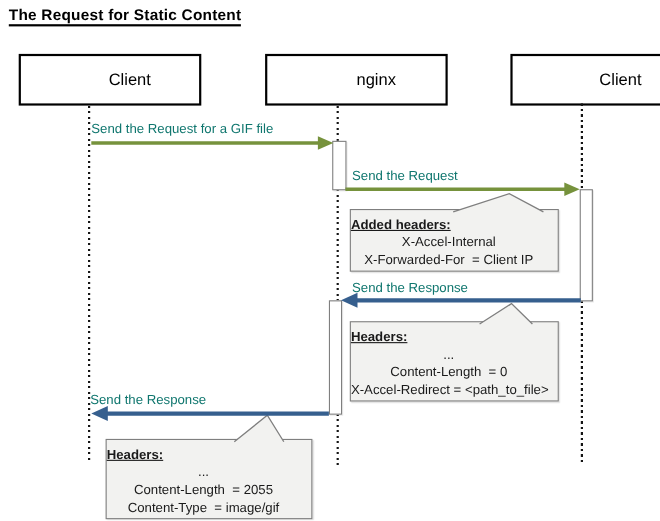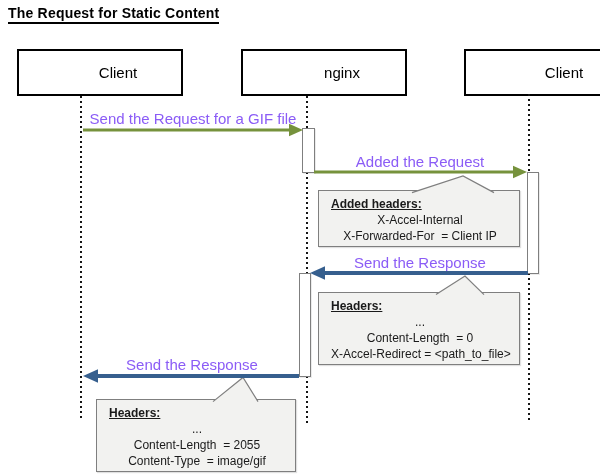--- a/index.html
+++ b/index.html
@@ -25,26 +25,26 @@
     position:absolute;width:2px;
     background:repeating-linear-gradient(to bottom,#141414 0 2px,transparent 2px 5px);
   }
   
   .abar{
     position:absolute;background:#fff;border:1px solid #7f7f7f;
     box-shadow:1px 1px 0 rgba(0,0,0,0.08);
   }
   
   .msg{
-    position:absolute;font-size:15px;color:#8b5cf6;text-align:center;white-space:nowrap;
+    position:absolute;font-size:12px;color:#0f766e;white-space:nowrap;
   }
   
   .callout{
     position:absolute;background:#f2f2f0;border:1px solid #7f7f7f;
-    padding:5px 10px 4px 12px;font-size:12px;line-height:16px;color:#1a1a1a;
+    padding:5px 10px 4px 0;font-size:12px;line-height:16px;color:#1a1a1a;
     box-shadow:1px 1px 1px rgba(0,0,0,0.12);
   }
   .co-heading{font-weight:bold;text-decoration:underline;white-space:pre;}
   .co-line{white-space:pre;text-align:center;}
   
   #overlay{position:absolute;left:0;top:0;width:600px;height:474px;pointer-events:none;}
 </style>
 </head>
 <body>
 
@@ -67,21 +67,21 @@
   <div class="lifeline" style="left:306px;top:172px;height:101px;"></div>
   <div class="lifeline" style="left:306px;top:376px;height:47px;"></div>
   <div class="lifeline" style="left:528px;top:94px;height:79px;"></div>
   <div class="lifeline" style="left:528px;top:273px;height:147px;"></div>
 
   <div class="abar" style="left:302px;top:128px;width:11px;height:43px;"></div>
   <div class="abar" style="left:527px;top:172px;width:10px;height:100px;"></div>
   <div class="abar" style="left:299px;top:273px;width:10px;height:102px;"></div>
 
   <div class="msg" style="left:83px;width:220px;top:110px;">Send the Request for a GIF file</div>
-  <div class="msg" style="left:320px;width:200px;top:153px;">Added the Request</div>
+  <div class="msg" style="left:320px;width:200px;top:153px;">Send the Request</div>
   <div class="msg" style="left:320px;width:200px;top:254px;">Send the Response</div>
   <div class="msg" style="left:82px;width:220px;top:356px;">Send the Response</div>
 
   <div class="callout" style="left:318px;top:190px;width:178px;height:46px;">
     <div class="co-heading">Added headers:</div>
     <div class="co-line">X-Accel-Internal</div>
     <div class="co-line">X-Forwarded-For  = Client IP</div>
   </div>
 
   <div class="callout" style="left:318px;top:292px;width:178px;height:62px;">

